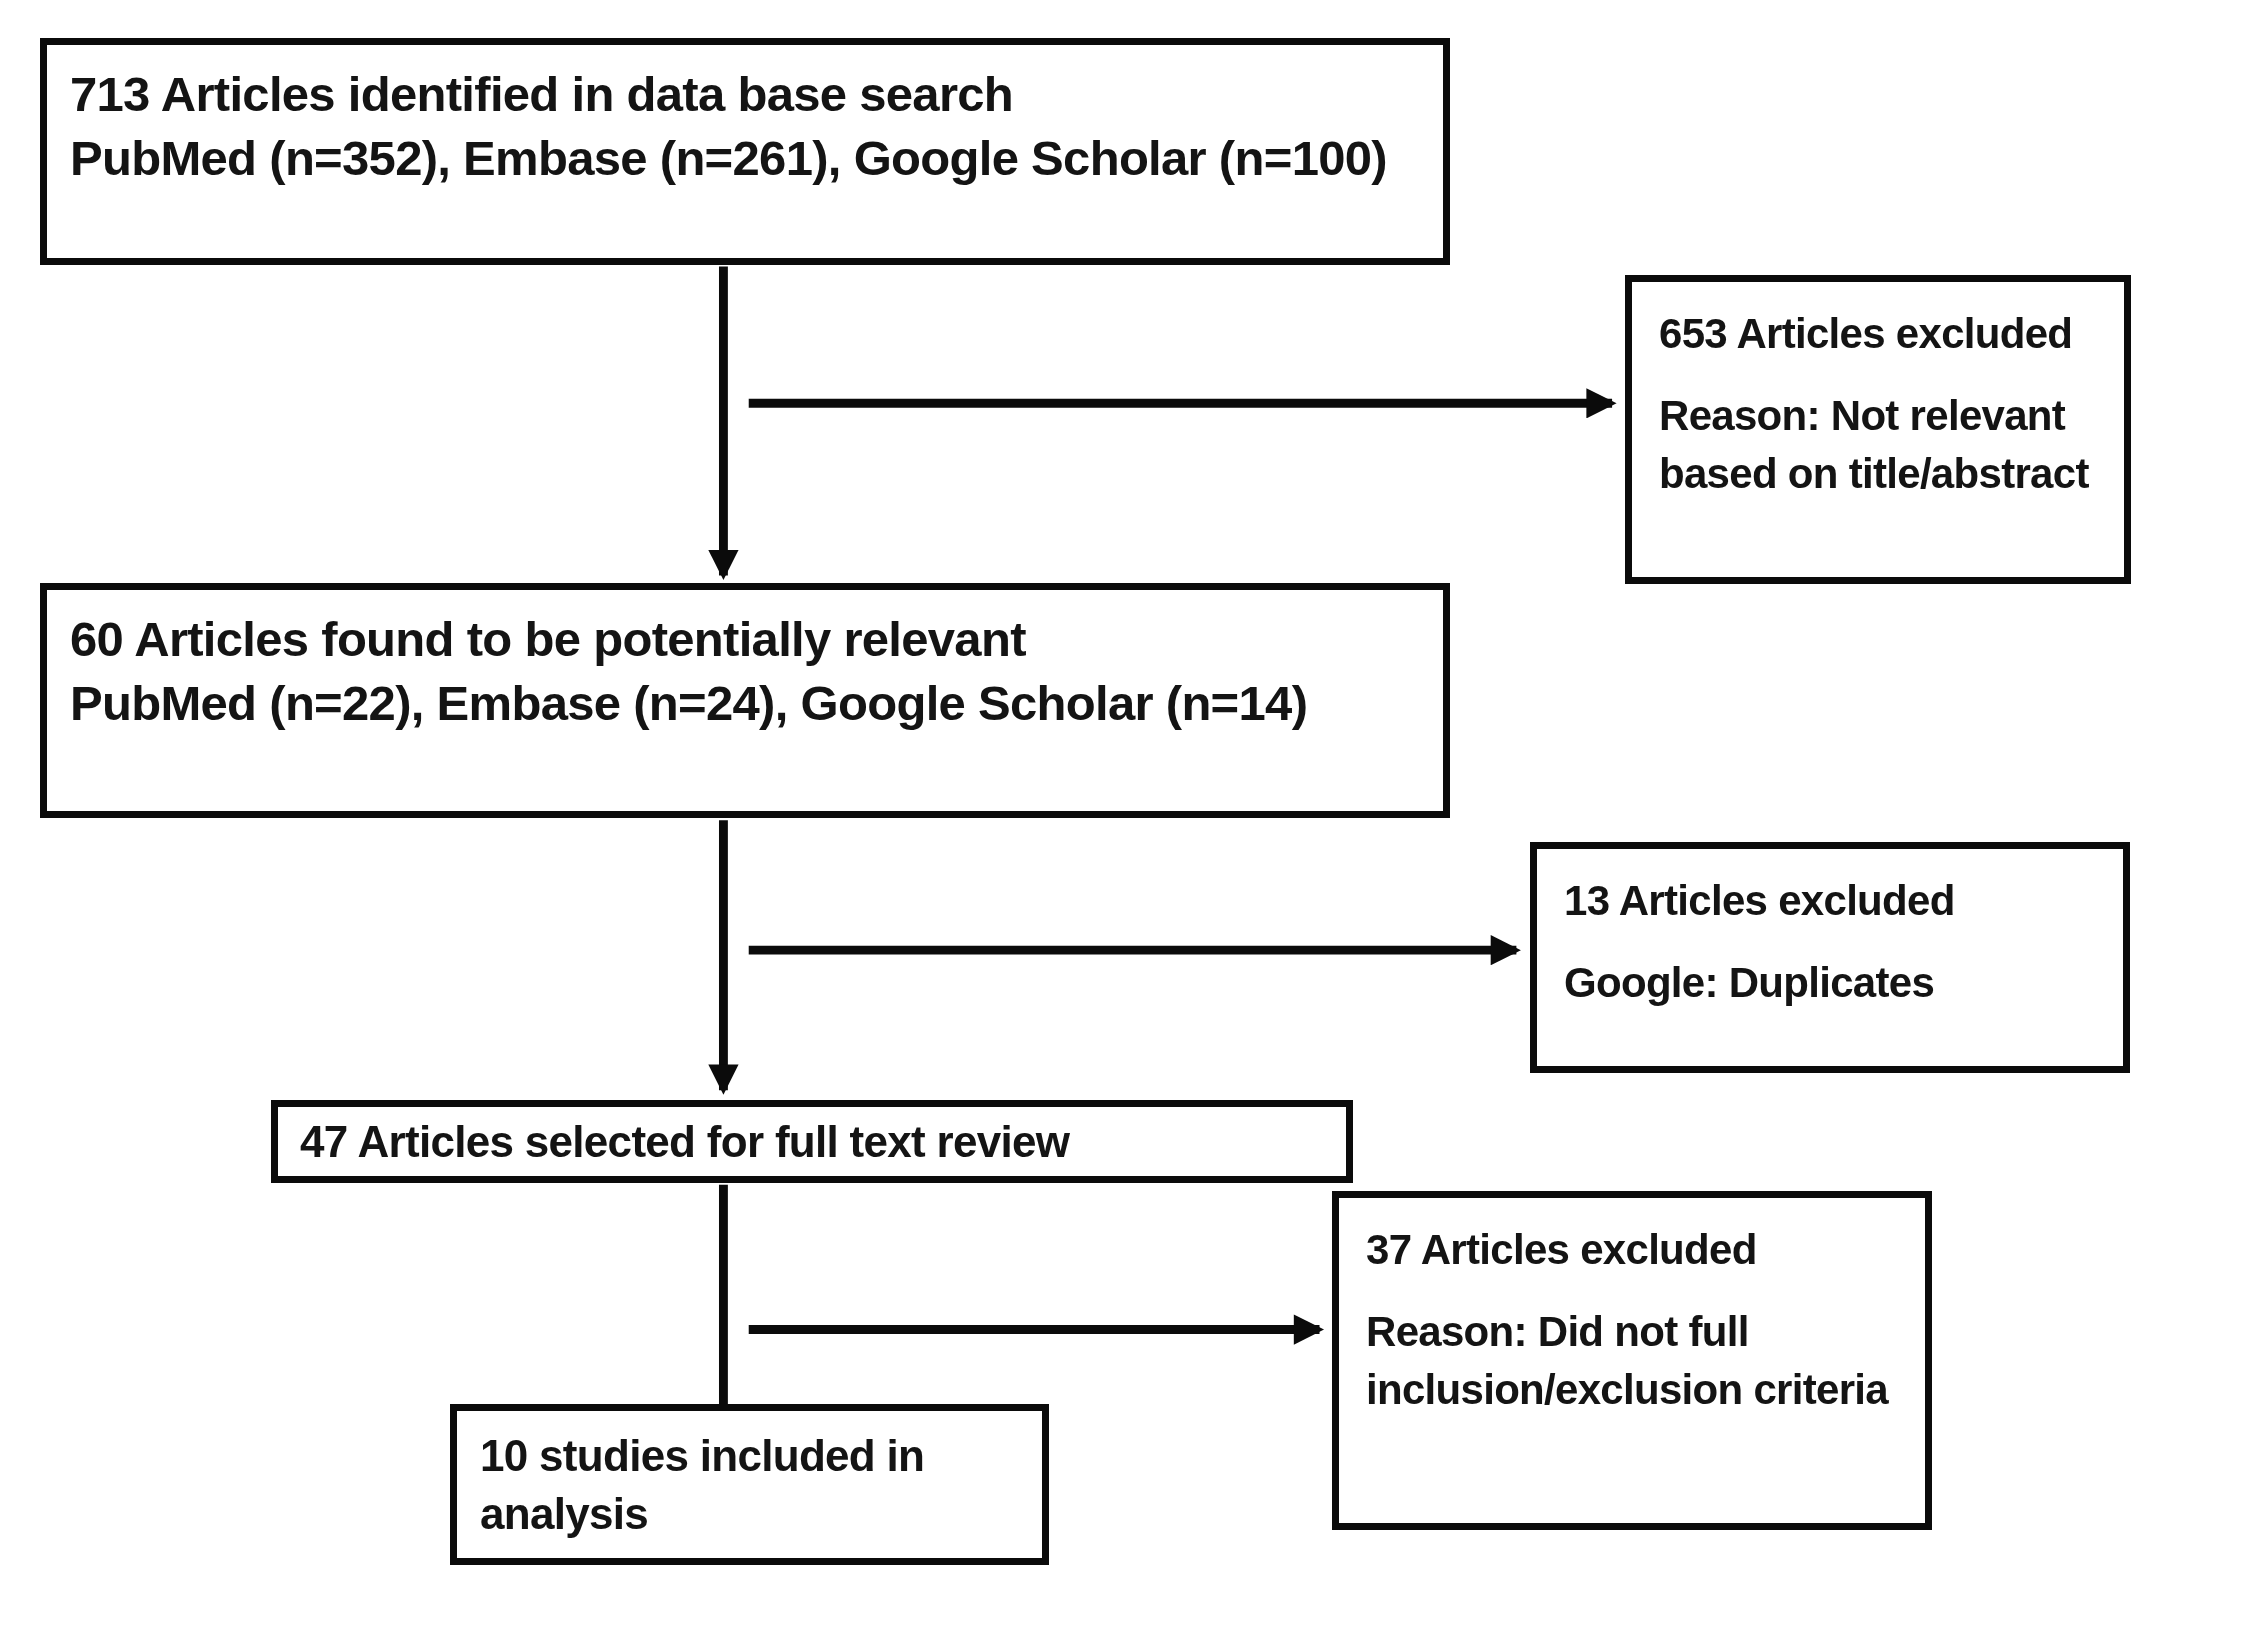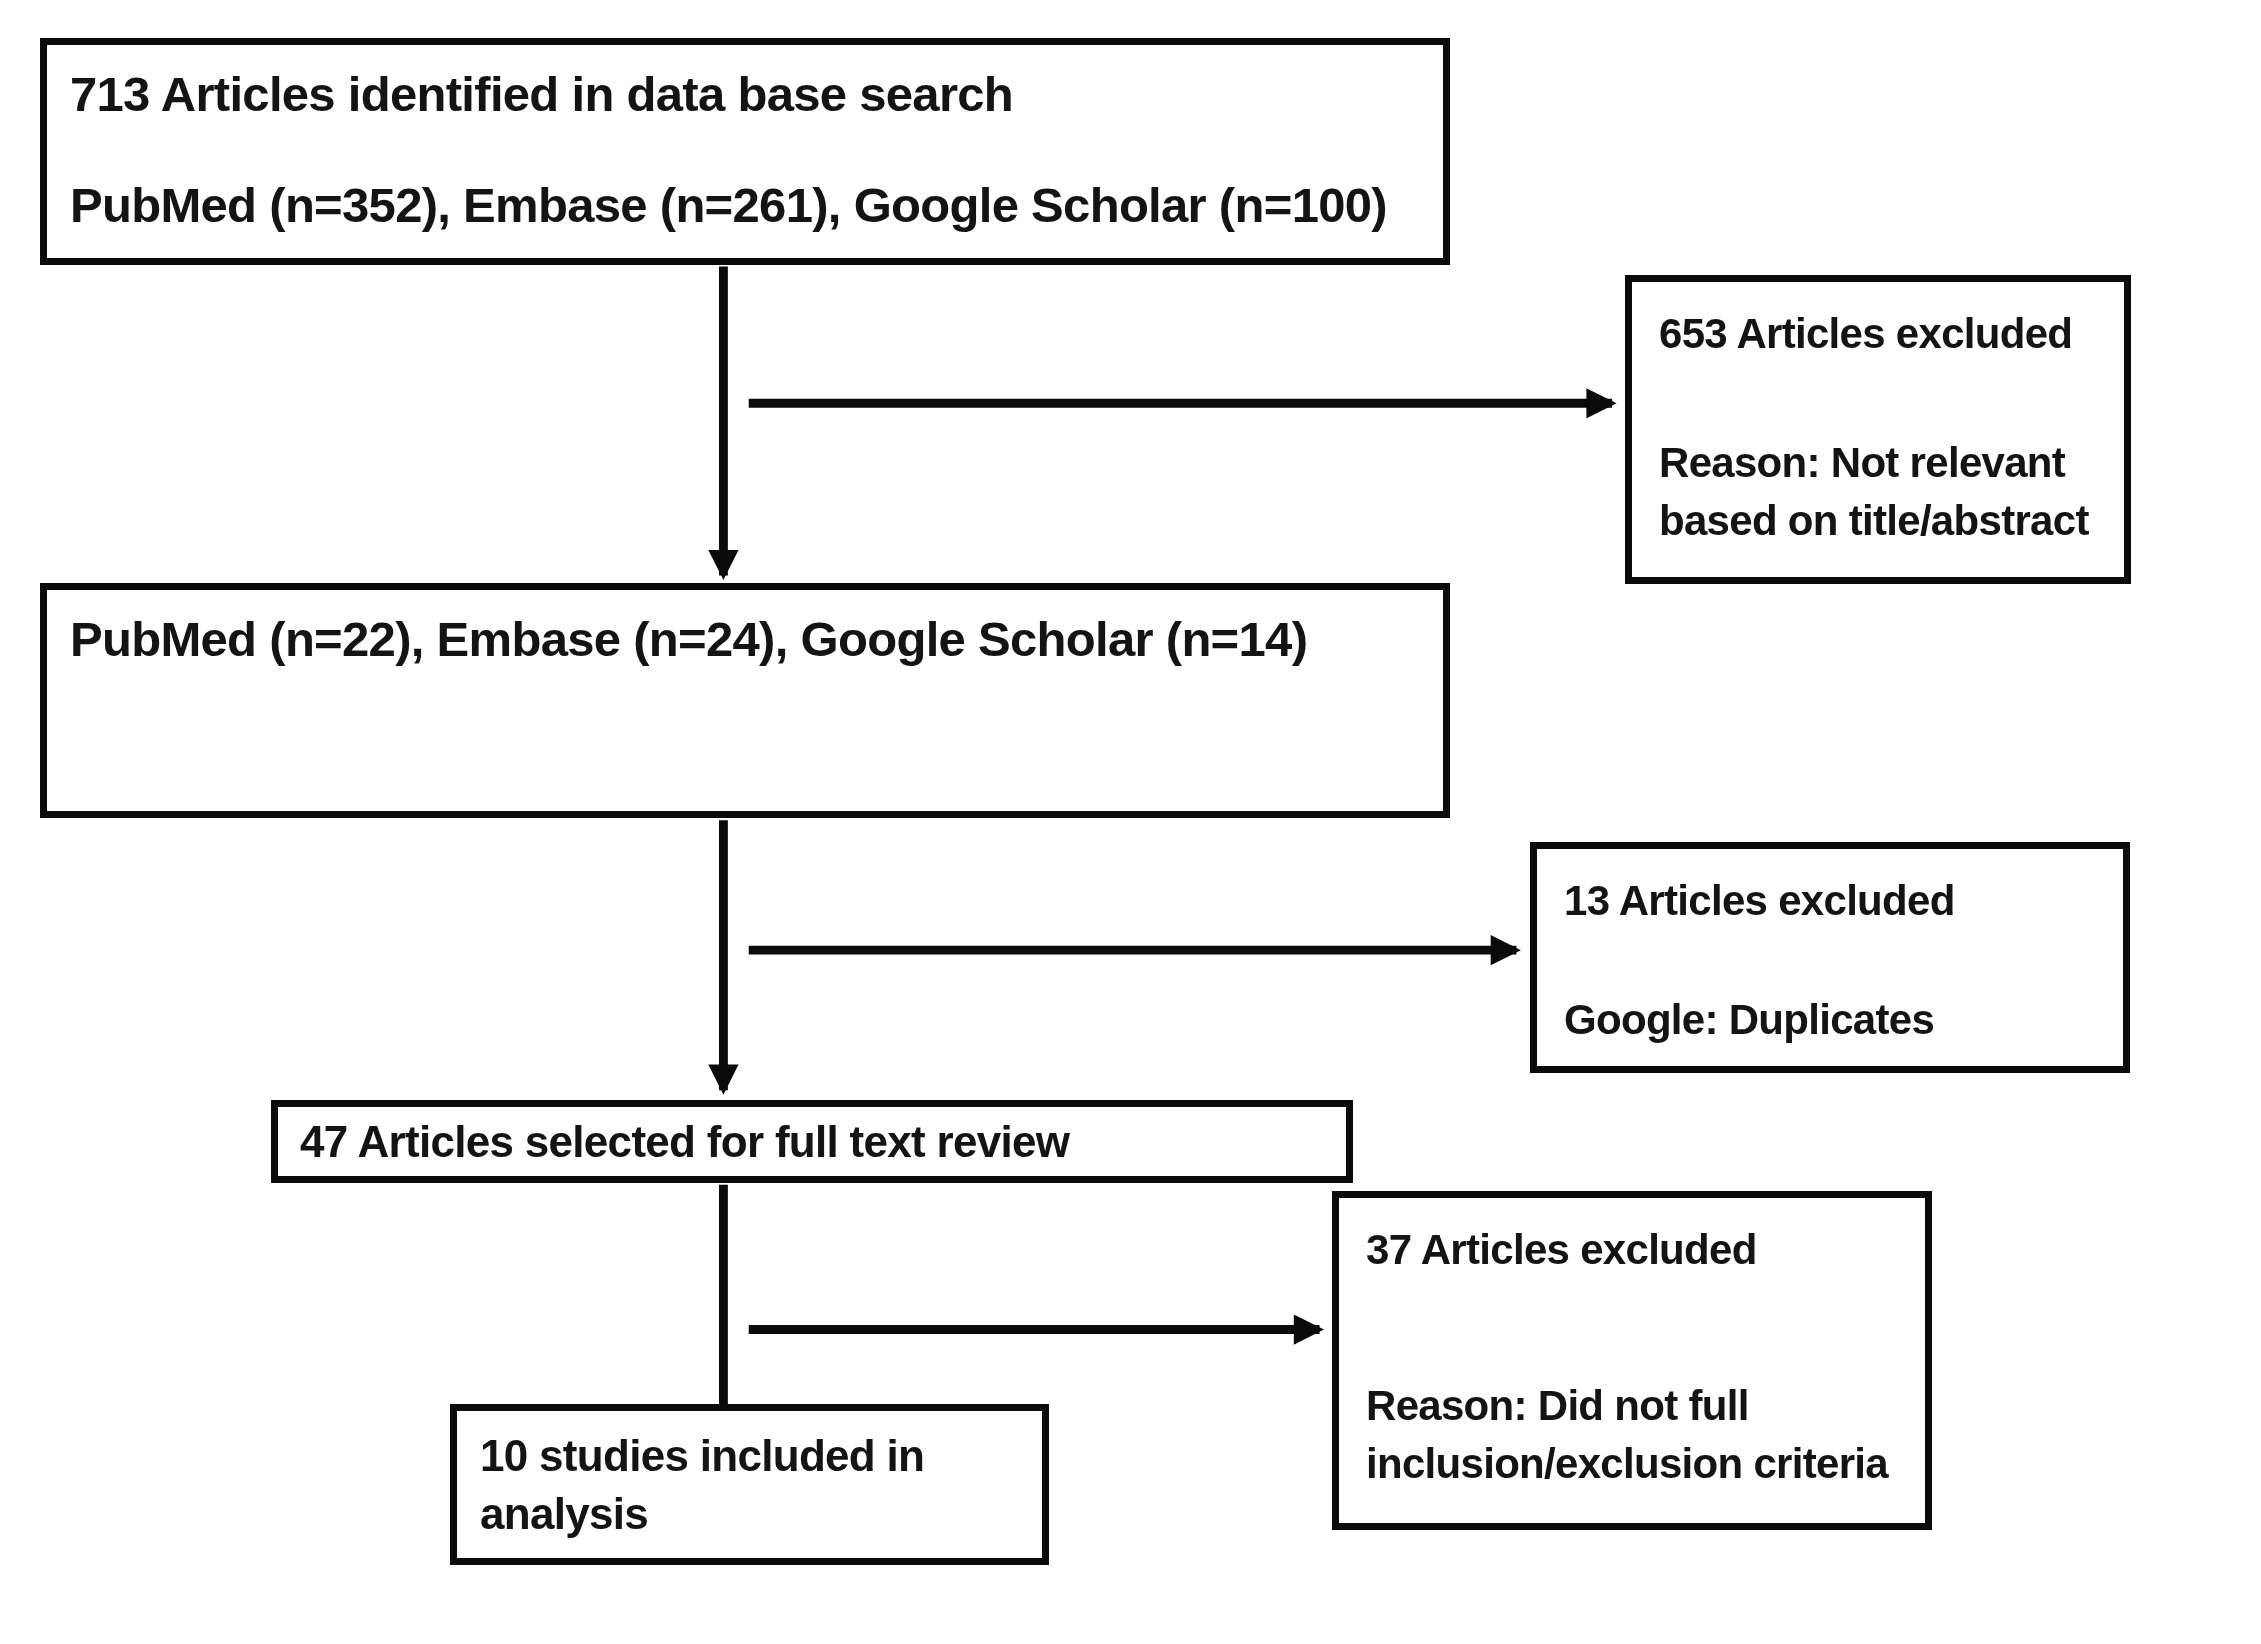--- a/index.html
+++ b/index.html
@@ -16,21 +16,20 @@
   }
   .fbox {
     position: absolute;
     border: 7.5px solid #0b0b0b;
     background: #ffffff;
     color: #141414;
     font-weight: 600;
     letter-spacing: -0.7px;
     display: flex;
     flex-direction: column;
-    justify-content: space-between;
   }
   .fbox.center { justify-content: center; }
   .t { white-space: pre-wrap; }
   .big   { font-size: 49px; line-height: 1.3; }
   .mid   { font-size: 44px; line-height: 1.3; }
   .small { font-size: 42px; line-height: 1.38; gap: 24px; }
 
   
   #box-identified { left: 40px;   top: 38px;   width: 1410px; height: 227px; padding: 18px 23px 20.5px; }
   #box-relevant   { left: 40px;   top: 583px;  width: 1410px; height: 235px; padding: 18px 23px 20.5px; }
@@ -76,20 +75,21 @@
     <div class="t">713 Articles identified in data base search</div>
     <div class="t">PubMed (n=352), Embase (n=261), Google Scholar (n=100)</div>
   </div>
 
   <div class="fbox small" id="box-excluded1">
     <div class="t">653 Articles excluded</div>
     <div class="t">Reason: Not relevant based on title/abstract</div>
   </div>
 
   <div class="fbox big" id="box-relevant">
+    <div class="t">60 Articles found to be potentially relevant</div>
     <div class="t">PubMed (n=22), Embase (n=24), Google Scholar (n=14)</div>
   </div>
 
   <div class="fbox small" id="box-excluded2">
     <div class="t">13 Articles excluded</div>
     <div class="t">Google: Duplicates</div>
   </div>
 
   <div class="fbox mid center" id="box-fulltext">
     <div class="t">47 Articles selected for full text review</div>

